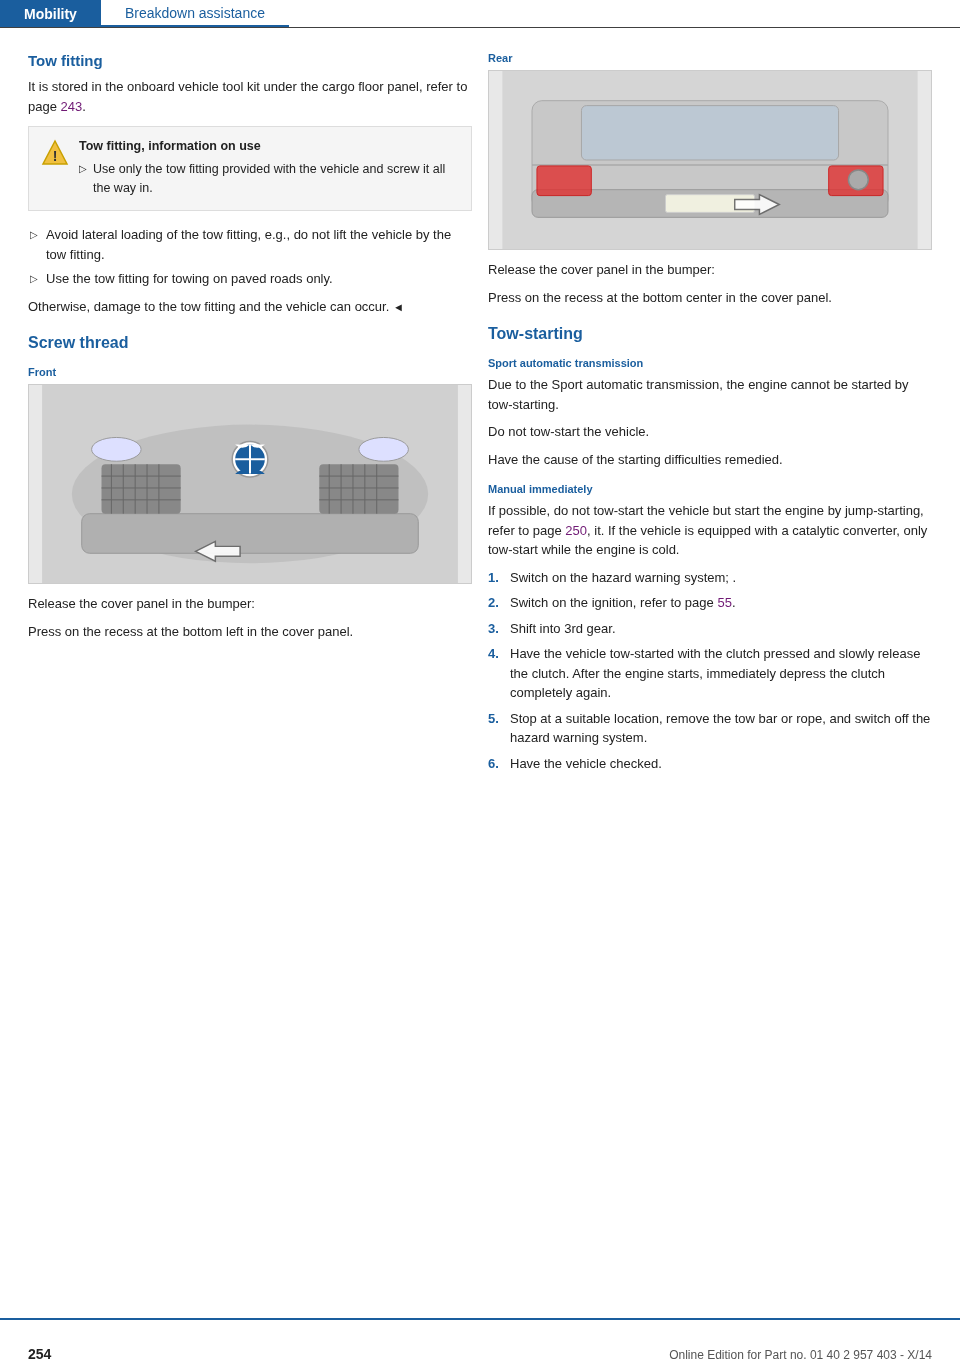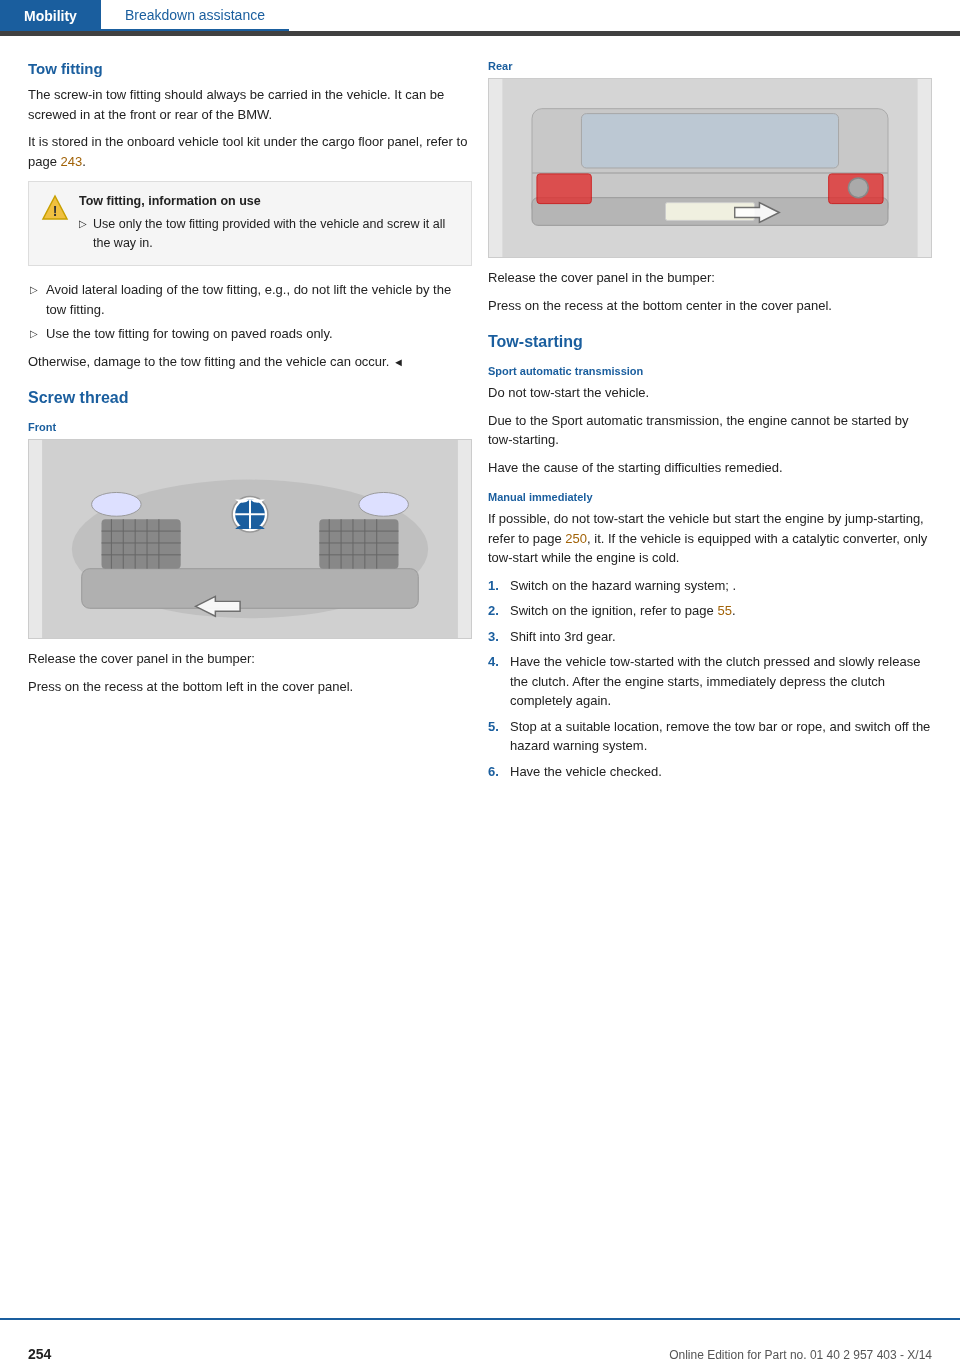--- a/index.html
+++ b/index.html
@@ -9,23 +9,23 @@
       background: #fff;
       color: #222;
       width: 960px;
       min-height: 1362px;
       position: relative;
     }
 
     
     .header {
       display: flex;
-      height: 36px;
+      height: 28px;
       background: #fff;
-      border-bottom: 5px solid #404040;
+      border-bottom: 1px solid #404040;
     }
     .header-mobility {
       background: #1a5e9e;
       color: #fff;
       display: flex;
       align-items: center;
       padding: 0 24px;
       font-size: 14px;
       font-weight: bold;
     }
@@ -78,21 +78,21 @@
       margin-top: 14px;
     }
 
     .paragraph {
       margin-bottom: 8px;
       line-height: 1.5;
       font-size: 13px;
     }
 
     .link-text {
-      color: #a16207;
+      color: #701a75;
       text-decoration: none;
     }
 
     
     .warning-box {
       display: flex;
       gap: 10px;
       background: #f5f5f5;
       border: 1px solid #ddd;
       padding: 10px 12px;
@@ -241,21 +241,20 @@
     <span>Breakdown assistance</span>
   </div>
 </div>
 
 <div class="content">
 
   <div class="left-col">
 
     <div class="section-title-black" style="color:#1a5e9e; font-size:15px; font-weight:bold; margin-bottom:8px;">Tow fitting</div>
 
-    <p class="paragraph">The screw-in tow fitting should always be carried in the vehicle. It can be screwed in at the front or rear of the BMW.</p>
 
     <p class="paragraph">
       <span>It is stored in the onboard vehicle tool kit under the cargo floor panel, refer to page </span><a class="link-text">243</a><span>.</span>
     </p>
 
     <div class="warning-box">
       <div class="warning-icon">
         <svg viewBox="0 0 28 28" width="28" height="28">
           <polygon points="14,2 26,25 2,25" fill="#f0c040" stroke="#c8a000" stroke-width="1.5"></polygon>
           <text x="14" y="22" text-anchor="middle" font-size="14" font-weight="bold" fill="#333">!</text>
@@ -363,22 +362,22 @@
         <text x="415" y="175" text-anchor="end" font-size="8" fill="#aaa" transform="rotate(-90, 415, 130)">MV092CMA</text>
       </svg>
     </div>
 
     <p class="paragraph">Release the cover panel in the bumper:</p>
     <p class="paragraph">Press on the recess at the bottom center in the cover panel.</p>
 
     <div class="section-title">Tow-starting</div>
 
     <div class="subsection-title">Sport automatic transmission</div>
+    <p class="paragraph">Due to the Sport automatic transmission, the engine cannot be started by tow-starting.</p>
     <p class="paragraph">Do not tow-start the vehicle.</p>
-    <p class="paragraph">Due to the Sport automatic transmission, the engine cannot be started by tow-starting.</p>
     <p class="paragraph">Have the cause of the starting difficulties remedied.</p>
 
     <div class="subsection-title">Manual immediately</div>
     <p class="paragraph">
       <span>If possible, do not tow-start the vehicle but start the engine by jump-starting, refer to page </span><a class="link-text">250</a><span>, it. If the vehicle is equipped with a catalytic converter, only tow-start while the engine is cold.</span>
     </p>
 
     <ol class="numbered-list">
       <li>
         <span class="num" style="color:#1a5e9e;">1.</span>

